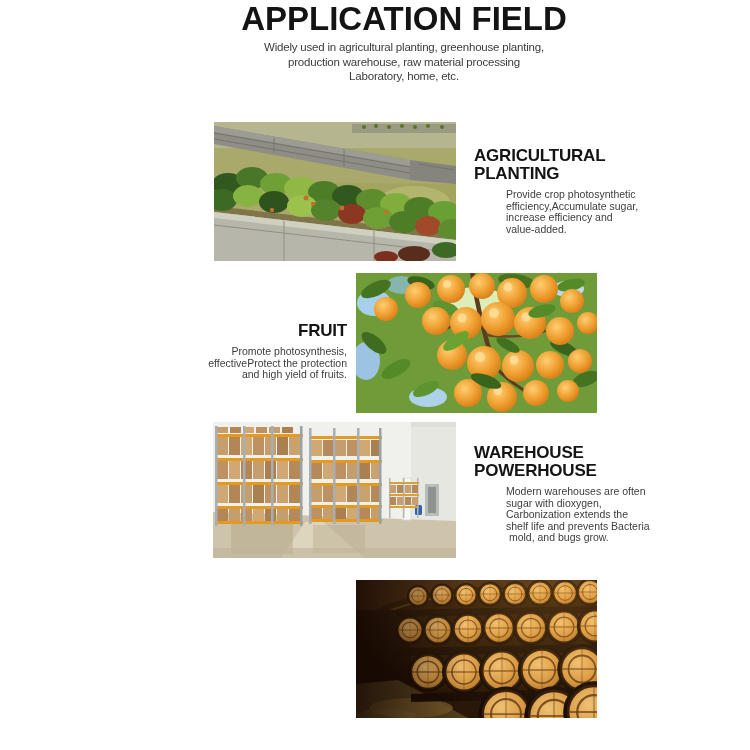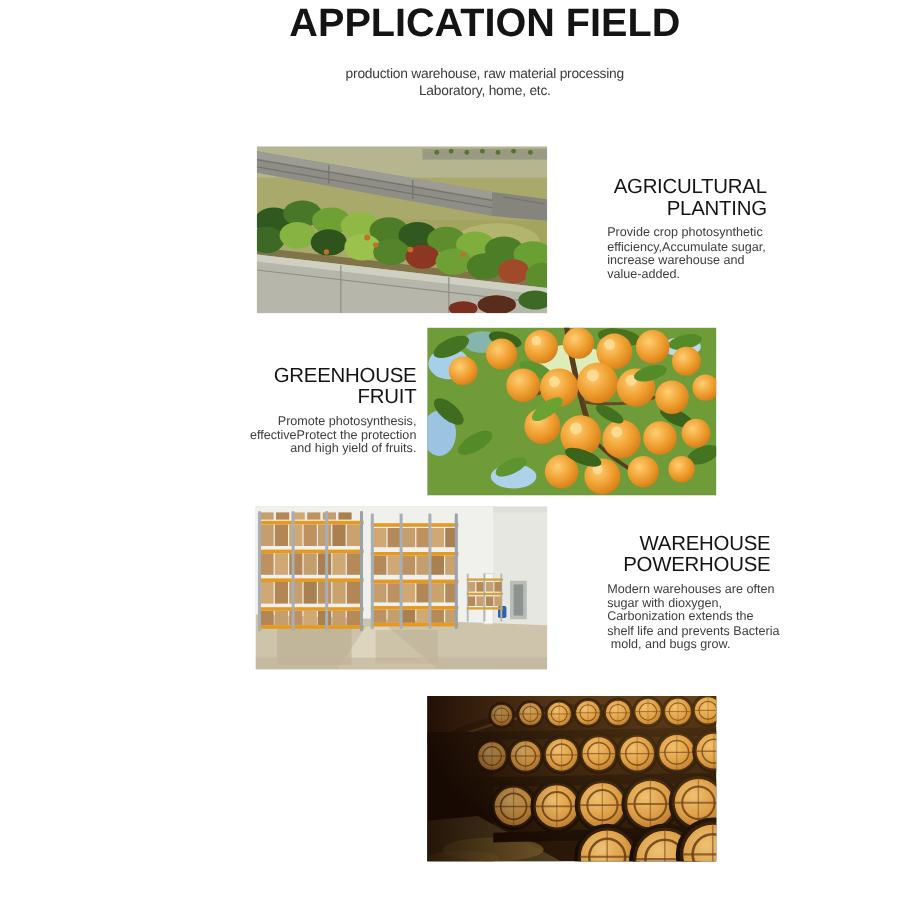--- a/index.html
+++ b/index.html
@@ -16,22 +16,22 @@
   }
   .subtitle {
     position:absolute; top:40px; left:0; width:750px;
     text-align:center; font-size:11.5px; line-height:14.5px;
     color:#3b3b3b; letter-spacing:-0.2px;
   }
   .photo { position:absolute; overflow:hidden; background:#ddd; }
   .photo svg { display:block; width:100%; height:100%; }
   .sec-text { position:absolute; }
   .sec-text h2 {
-    font-size:17px; line-height:17.5px; font-weight:normal;
-    color:#141414; letter-spacing:-0.2px;text-align:right;
+    font-size:17px; line-height:17.5px; font-weight:bold;
+    color:#141414; letter-spacing:-0.2px;
   }
   .sec-text .body { margin-top:7px; font-size:10.5px; line-height:11.6px; color:#3d3d3d; }
   .sec-text .body div { white-space:pre;margin-left:32px; }
   .align-right { text-align:right; }
   
   .photo-1 { left:185px; top:122px; width:242px; height:139px; }
   .text-1  { left:445px; top:147px; width:165px; }
   .photo-2 { left:327px; top:273px; width:241px; height:140px; }
   .text-2  { left:128px; top:304px; width:190px; }
   .photo-3 { left:184px; top:422px; width:243px; height:136px; }
@@ -39,21 +39,21 @@
   .photo-4 { left:327px; top:580px; width:241px; height:138px; }
   .text-4  { left:128px; top:607px; width:190px; }
 </style>
 </head>
 <body>
 
 <div class="page">
 
   <h1 class="main-title">APPLICATION FIELD</h1>
   <p class="subtitle">
-    <br>
+    <span>Widely used in agricultural planting, greenhouse planting,</span><br>
     <span>production warehouse, raw material processing</span><br>
     <span>Laboratory, home, etc.</span>
   </p>
 
   <div class="photo photo-1" aria-label="Raised wooden garden beds planted with rows of lettuce and leafy vegetables">
     <svg viewBox="0 0 242 139" preserveAspectRatio="none">
       <rect width="242" height="139" fill="#a8a96b"></rect>
       <rect width="242" height="26" fill="#b5b590"></rect>
       <rect x="138" y="2" width="104" height="9" fill="#9a9a83"></rect>
       <g fill="#55742c">
@@ -115,27 +115,27 @@
       <ellipse cx="200" cy="132" rx="16" ry="8" fill="#5a2c1c"></ellipse>
       <ellipse cx="232" cy="128" rx="14" ry="8" fill="#3c6a24"></ellipse>
       <ellipse cx="172" cy="135" rx="12" ry="6" fill="#7c2f1f"></ellipse>
     </svg>
   </div>
   <div class="sec-text text-1">
     <h2><span>AGRICULTURAL</span><br><span>PLANTING</span></h2>
     <div class="body">
       <div>Provide crop photosynthetic</div>
       <div>efficiency,Accumulate sugar,</div>
-      <div>increase warehouse and</div>
+      <div>increase efficiency and</div>
       <div>value-added.</div>
     </div>
   </div>
 
   <div class="sec-text text-2 align-right">
-    <h2><span>GREENHOUSE</span><br><span>FRUIT</span></h2>
+    <h2><br><span>FRUIT</span></h2>
     <div class="body">
       <div>Promote photosynthesis,</div>
       <div>effectiveProtect the protection</div>
       <div>and high yield of fruits.</div>
     </div>
   </div>
   <div class="photo photo-2" aria-label="Branch of an apricot tree loaded with ripe orange apricots">
     <svg viewBox="0 0 241 140" preserveAspectRatio="none">
       <defs>
         <radialGradient id="apr" cx="0.38" cy="0.35" r="0.75">

